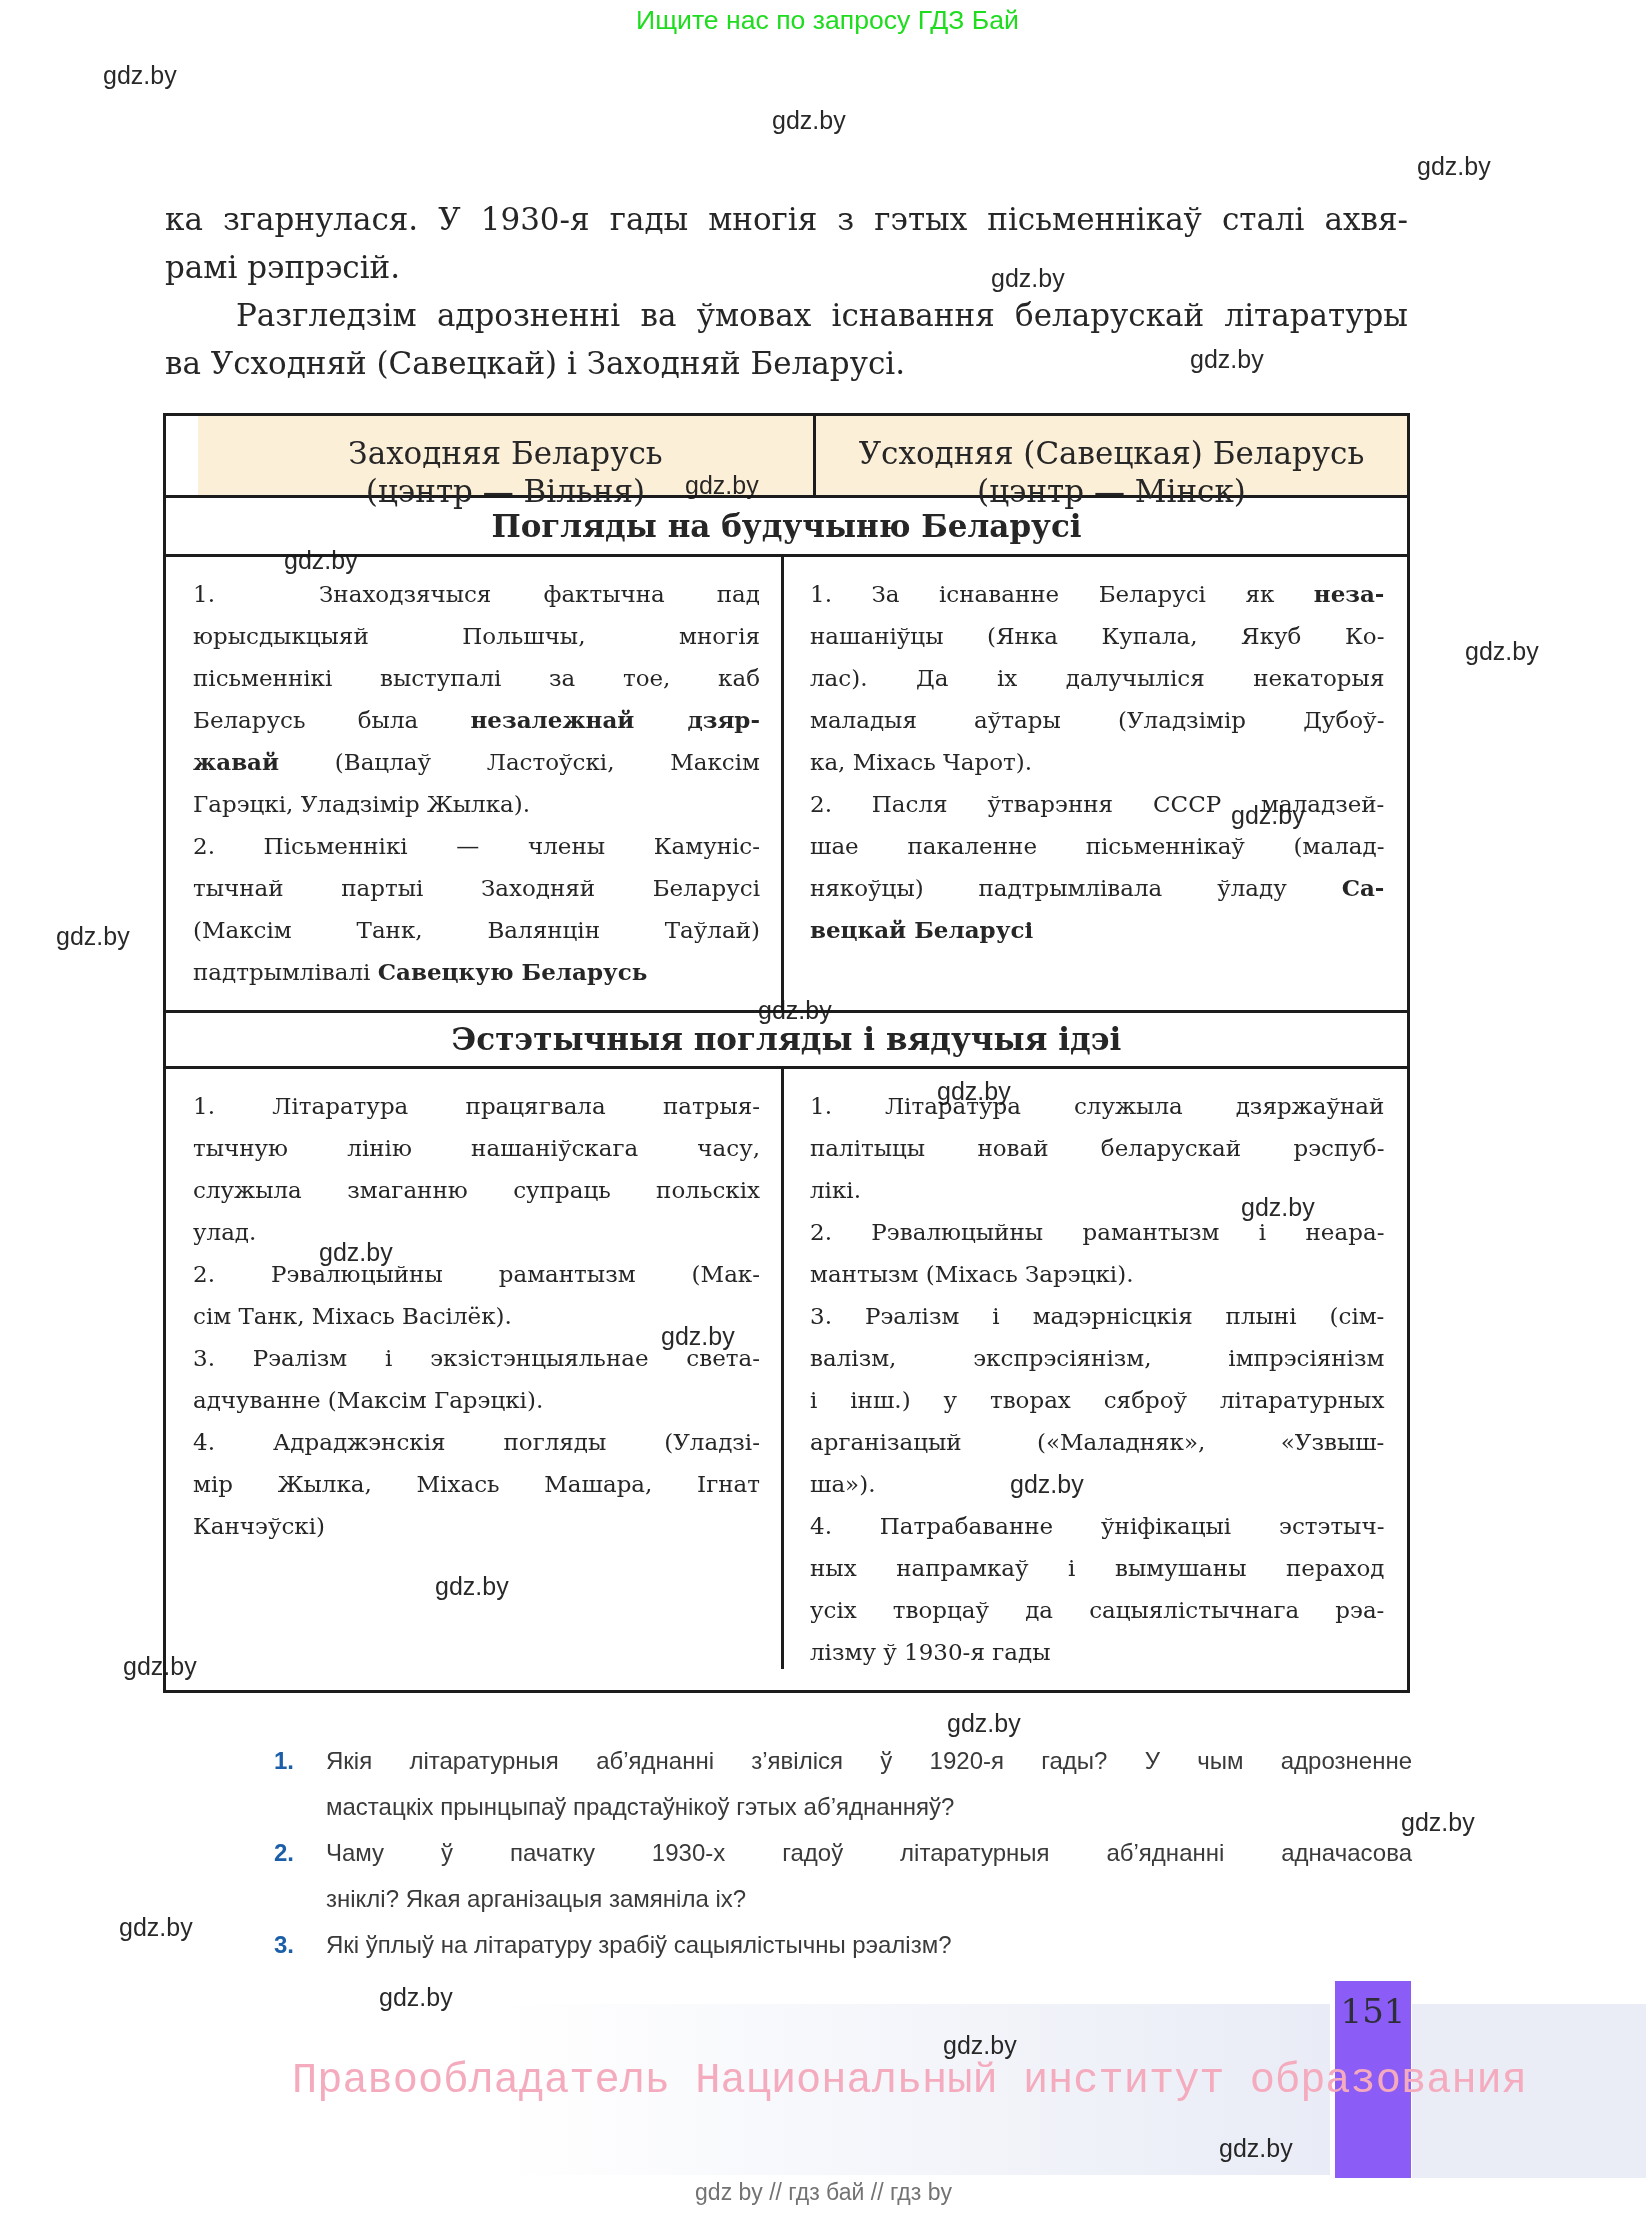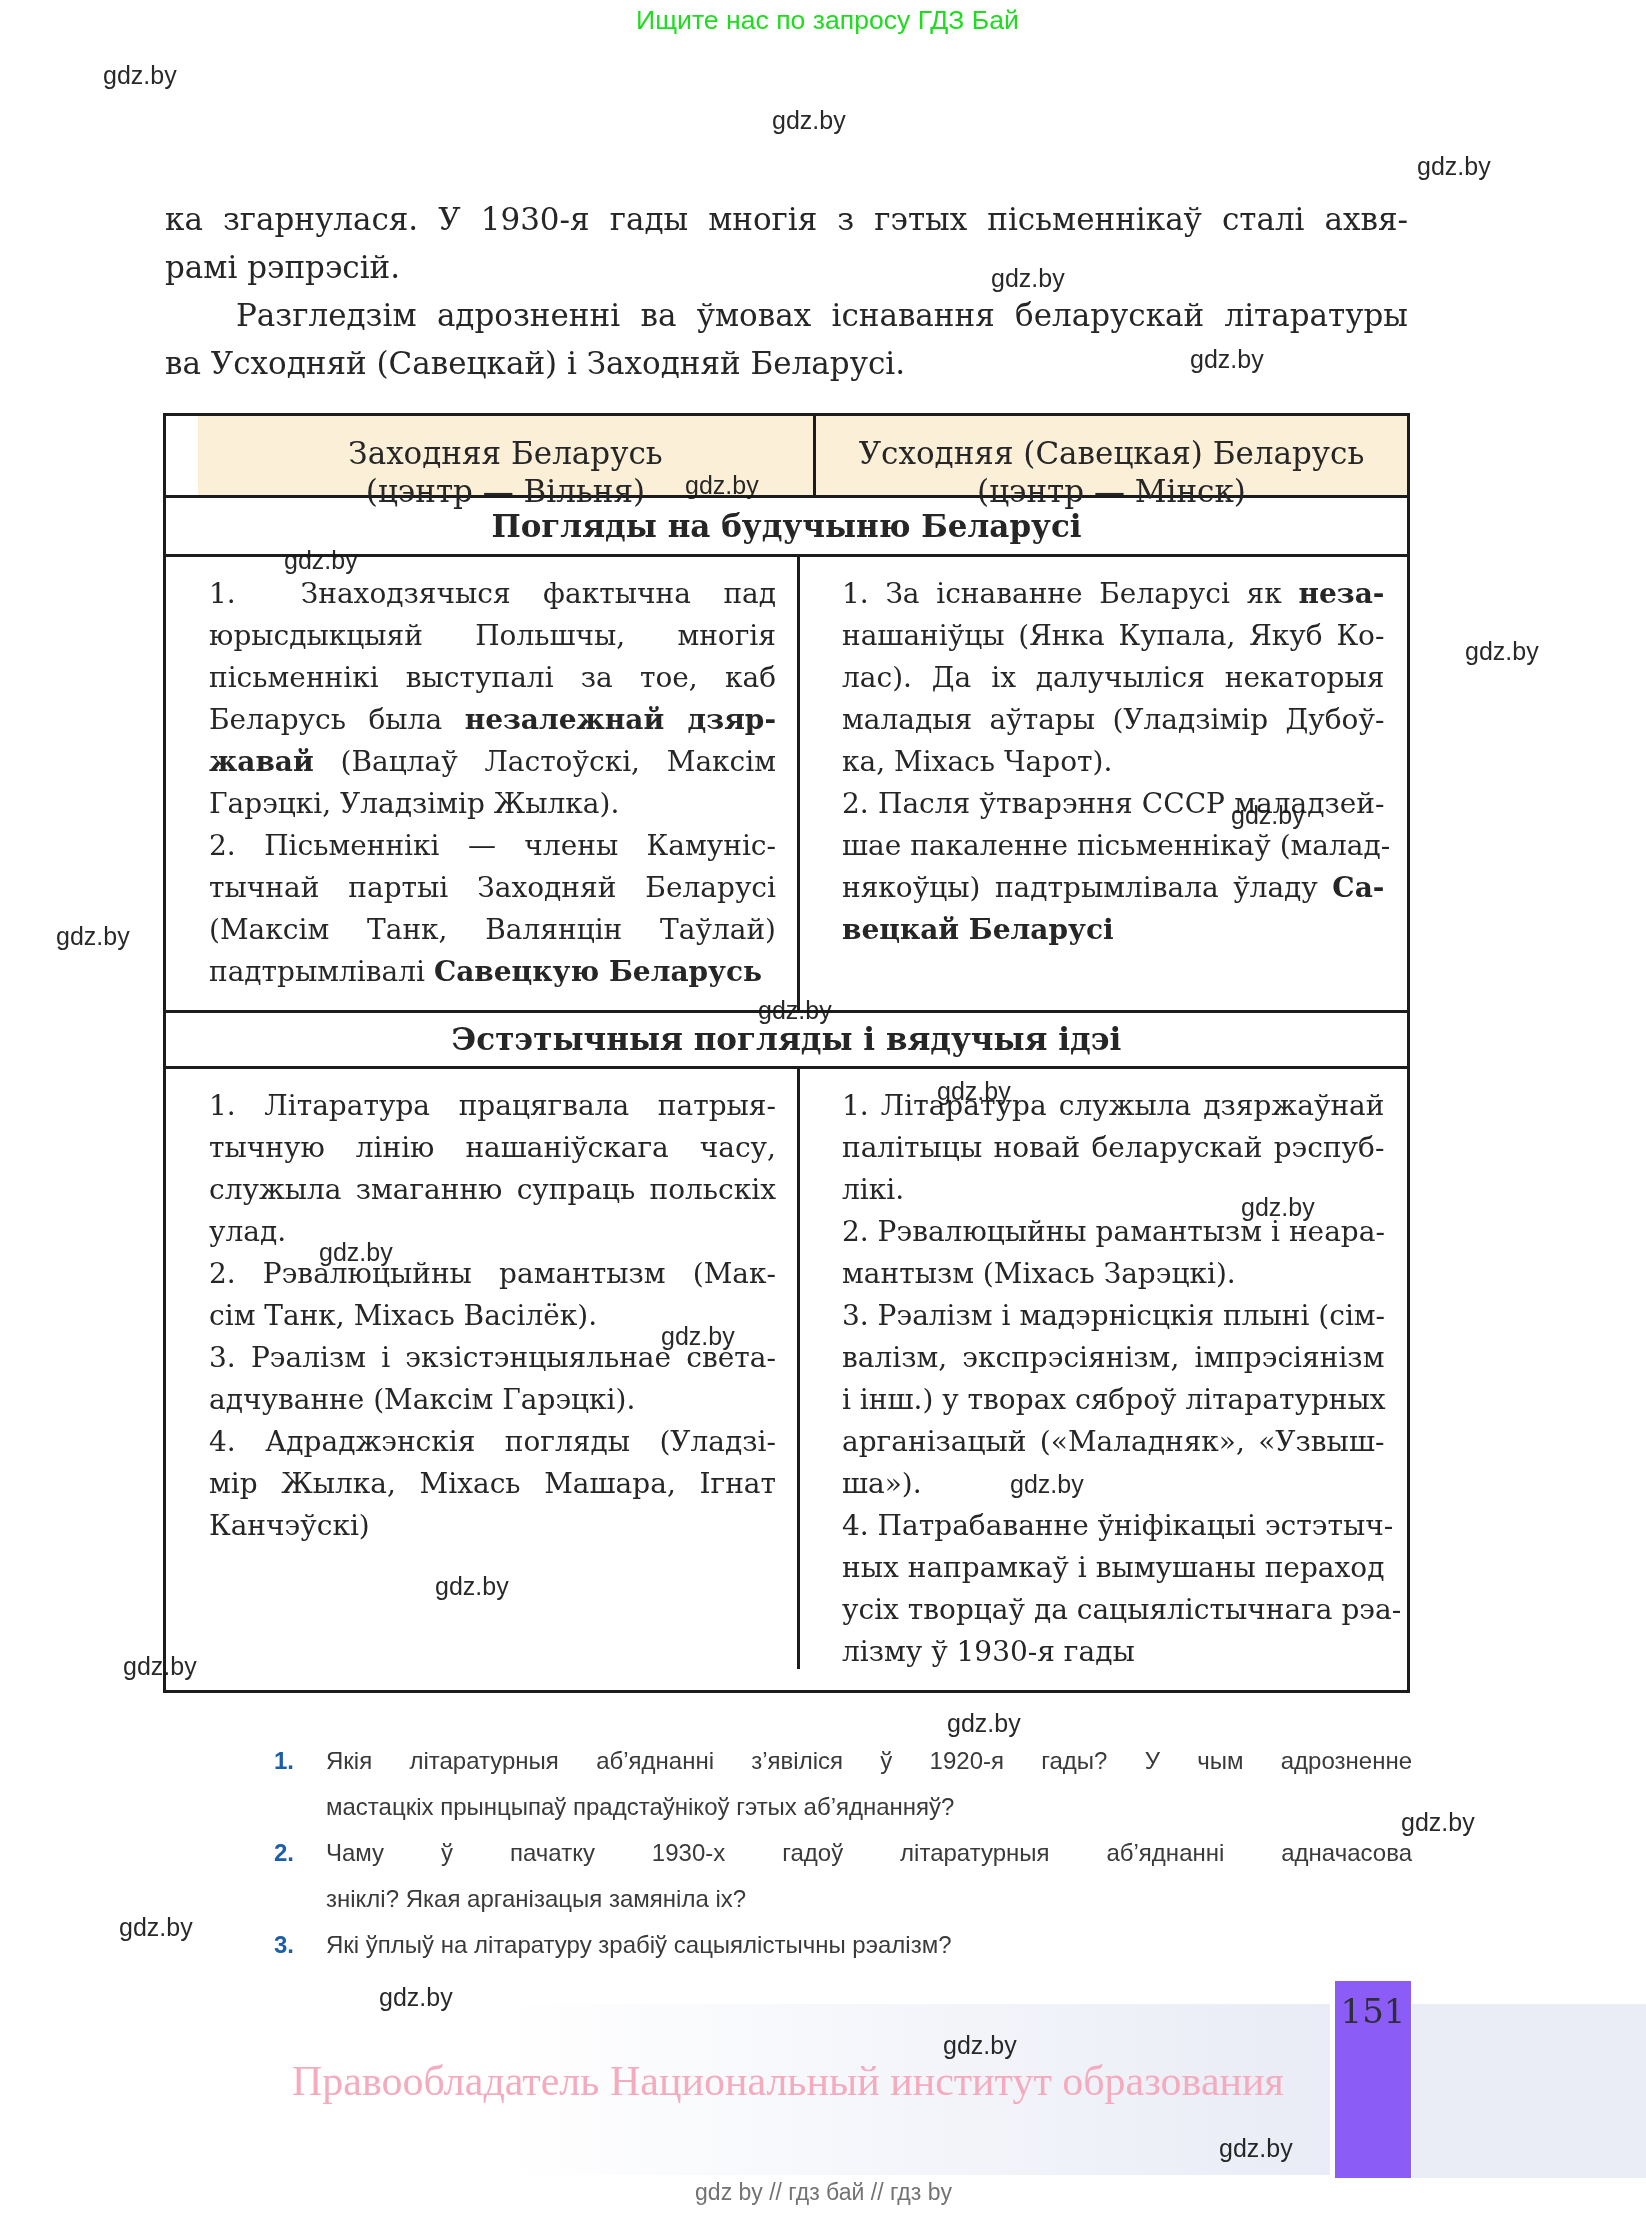--- a/index.html
+++ b/index.html
@@ -31,41 +31,41 @@
   .t-head .hc{background:#fcefd8;text-align:center;padding-top:17.7px;
               font-size:31px;line-height:38px;box-sizing:border-box;}
   .hc.l{width:618px;border-right:3.2px solid #1c1c1c;}
   .hc.r{flex:1;}
   .t-sub{height:59px;border-top:3.2px solid #1c1c1c;box-sizing:border-box;
          text-align:center;font-weight:bold;font-size:31px;line-height:56px;}
   .t-sub.s2{height:56px;line-height:52px;}
   .t-body{display:flex;border-top:3.2px solid #1c1c1c;box-sizing:border-box;}
   .t-body.b1{height:456px;}
   .t-body.b2{height:603px;}
-  .t-body .bc{font-size:28px;line-height:42px;box-sizing:border-box;overflow:hidden;margin-left:16px;}
+  .t-body .bc{font-size:23px;line-height:42px;box-sizing:border-box;overflow:hidden;}
   .bc.l{width:618px;border-right:3.2px solid #1c1c1c;padding:16px 21px 0 27px;}
   .bc.r{flex:1;padding:16px 22.6px 0 26px;}
 
   
   .questions{position:absolute;left:274px;top:1738px;width:1138px;
              font-family:"Liberation Sans",sans-serif;color:#3a3a3a;}
   .q{display:flex;}
   .qnum{width:52px;font-size:24px;line-height:46px;font-weight:bold;color:#1c5fa8;}
   .qtext{flex:1;font-size:24px;line-height:46px;}
   .qtext .ln{text-align-last:justify;}
   .qtext .ln.nj{text-align-last:left;}
 
   
   .f-band{position:absolute;left:500px;top:2004px;width:830px;height:171px;
           background:linear-gradient(to right,rgba(234,236,246,0),#e9ecf6);}
   .f-tab{position:absolute;left:1335px;top:1981px;width:76px;height:197px;
          background:#8b5cf6;text-align:center;padding-top:9.7px;box-sizing:border-box;
          font-family:"DejaVu Serif",serif;font-size:34px;color:#2e2e38;}
   .f-block{position:absolute;left:1412px;top:2004px;width:235px;height:174px;background:#eaecf6;}
-  .f-copy{position:absolute;left:292px;top:2057px;font-family:Liberation Serif, serif;
+  .f-copy{position:absolute;left:292px;top:2057px;font-family:Liberation Mono, monospace;
           font-size:42px;color:#f5abbe;white-space:nowrap;}
   .f-links{position:absolute;left:0;top:2179px;width:100%;text-align:center;
            font-family:"Liberation Sans",sans-serif;font-size:23px;color:#737373;}
 </style>
 </head>
 <body>
 
 <div class="page">
 
   <div class="banner">Ищите нас по запросу ГДЗ Бай</div>

